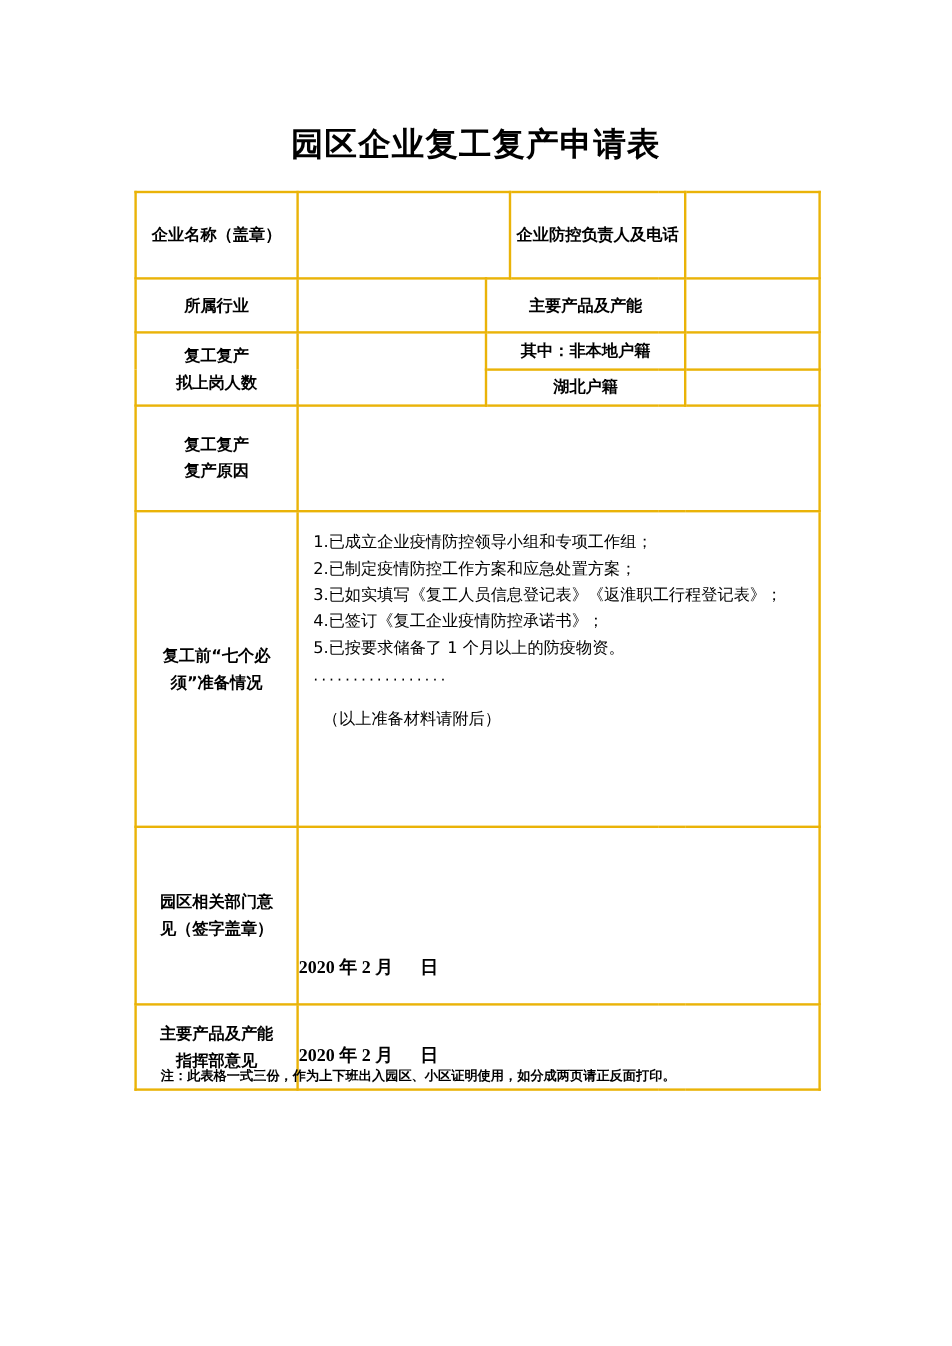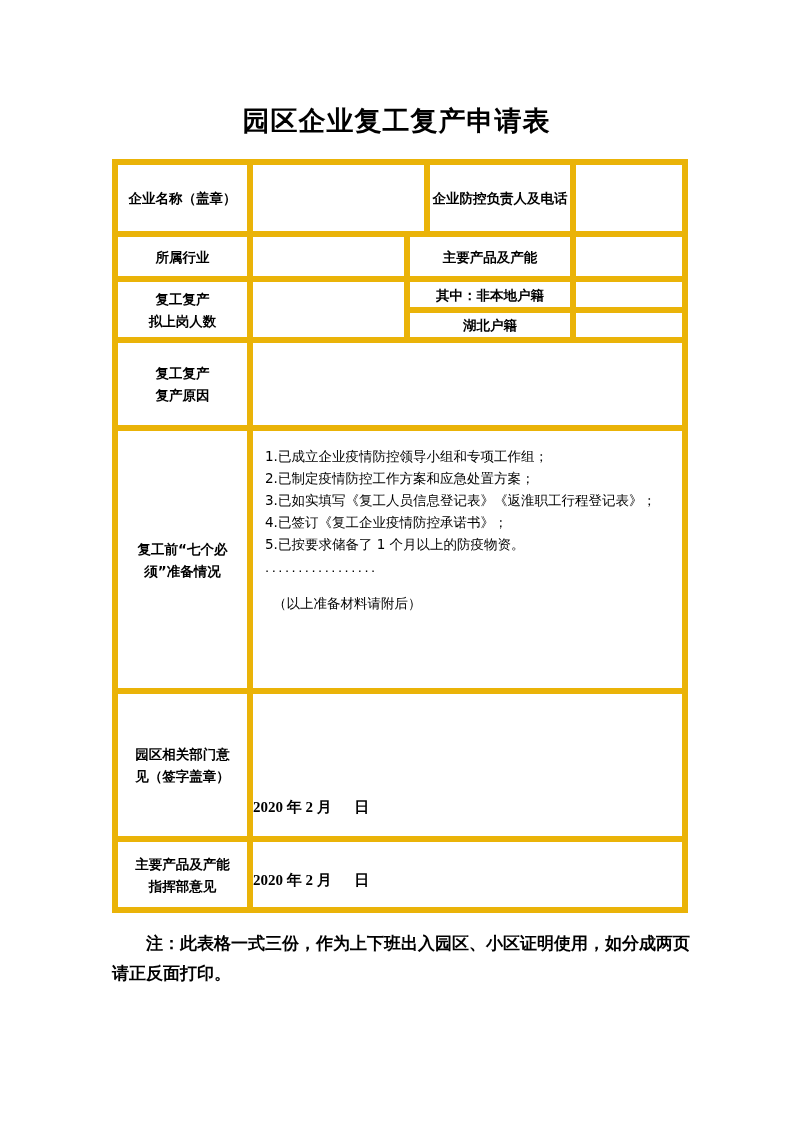--- a/index.html
+++ b/index.html
@@ -41,21 +41,21 @@
   
   .form-table {
     position: absolute;
     left: 112px;
     top: 159px;
     width: 570px;
     border-collapse: collapse;
     table-layout: fixed;
   }
   .form-table td {
-    border: 6px solid #eab308;
+    border: 2px solid #eab308;
     padding: 0;
     vertical-align: middle;
     font-family: "DejaVu Sans", "Liberation Sans", sans-serif;
     font-size: 13.5px;
     font-weight: 700;
     line-height: 22px;
   }
   .lbl {
     text-align: center;
     padding: 4px 3px;
@@ -117,24 +117,24 @@
     white-space: pre;
   }
   .sign-date-tight {
     padding: 0 36px 16px 0;
   }
 
   
   .footer-note {
     position: absolute;
     left: 112px;
-    top: 929px;
+    top: 882px;
     width: 578px;
     font-family: Liberation Sans, sans-serif;
-    font-size: 17px;
+    font-size: 11px;
     font-weight: 700;
     line-height: 30px;
     text-indent: 2em;
     text-align: justify;
   }
 </style>
 </head>
 <body>
 
 <div class="page">

